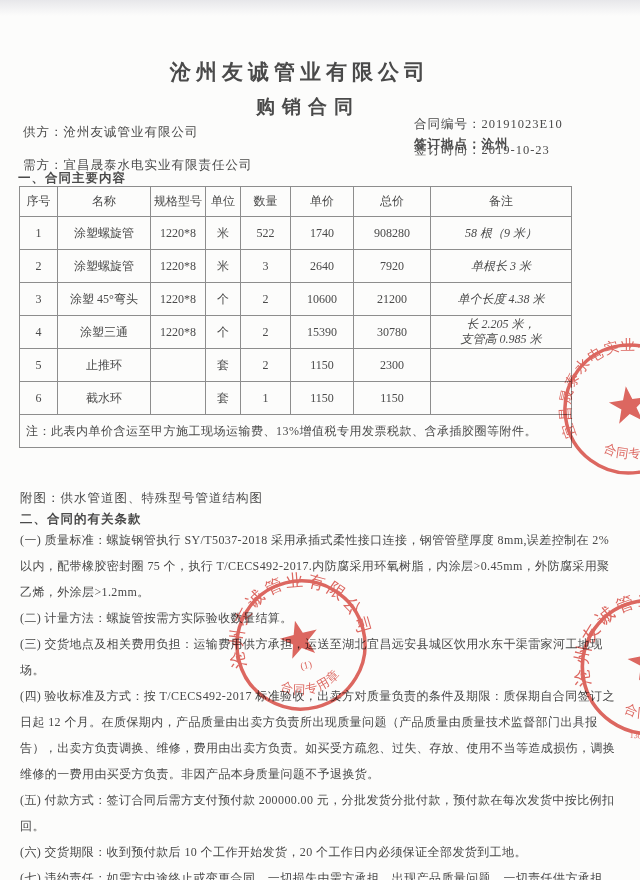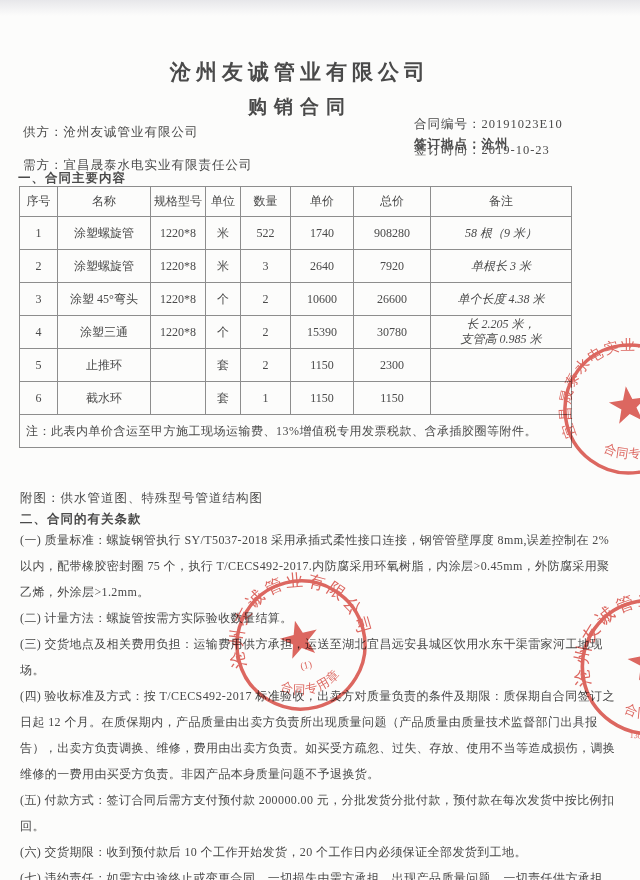--- a/index.html
+++ b/index.html
@@ -7,21 +7,21 @@
     width:640px;height:880px;position:relative;overflow:hidden;
     background:#fcfcfb;
     font-family:"Liberation Serif","DejaVu Serif",serif;
     color:#454545;
   }
   .scan-top{position:absolute;top:0;left:0;width:640px;height:16px;
     background:linear-gradient(#e7e7ea 0%,#f3f3f4 55%,#fcfcfb 100%);}
   .doc-title{position:absolute;top:58px;left:0;width:600px;text-align:center;
     font-size:21px;font-weight:bold;letter-spacing:5px;color:#4a4a4a;}
   .doc-subtitle{position:absolute;top:94px;left:0;width:600px;text-align:center;
-    font-size:19px;font-weight:bold;letter-spacing:7px;color:#4a4a4a;}
+    font-size:19px;font-weight:bold;letter-spacing:7px;color:#4a4a4a;padding-left:8px;}
   .meta-line{position:absolute;font-size:12.5px;color:#4a4a4a;letter-spacing:1px;}
   .m-supplier{top:124px;left:23px;}
   .m-buyer{top:157px;left:23px;}
   .m-no{top:116px;left:414px;}
   .m-place{top:136px;left:414px;font-weight:bold;}
   .m-date{top:142px;left:414px;}
   .sec-heading{position:absolute;font-size:12.5px;font-weight:bold;color:#4a4a4a;letter-spacing:1px;}
   .sec1{top:170px;left:18px;}
   .sec2{top:511px;left:20px;}
   .attachment{position:absolute;top:490px;left:20px;font-size:12.5px;color:#4a4a4a;letter-spacing:1px;}
@@ -104,21 +104,21 @@
       <td>7920</td>
       <td class="remark">单根长 3 米</td>
     </tr>
     <tr>
       <td>3</td>
       <td>涂塑 45°弯头</td>
       <td>1220*8</td>
       <td>个</td>
       <td>2</td>
       <td>10600</td>
-      <td>26600</td>
+      <td>21200</td>
       <td class="remark">单个长度 4.38 米</td>
     </tr>
     <tr>
       <td>4</td>
       <td>涂塑三通</td>
       <td>1220*8</td>
       <td>个</td>
       <td>2</td>
       <td>15390</td>
       <td>30780</td>

